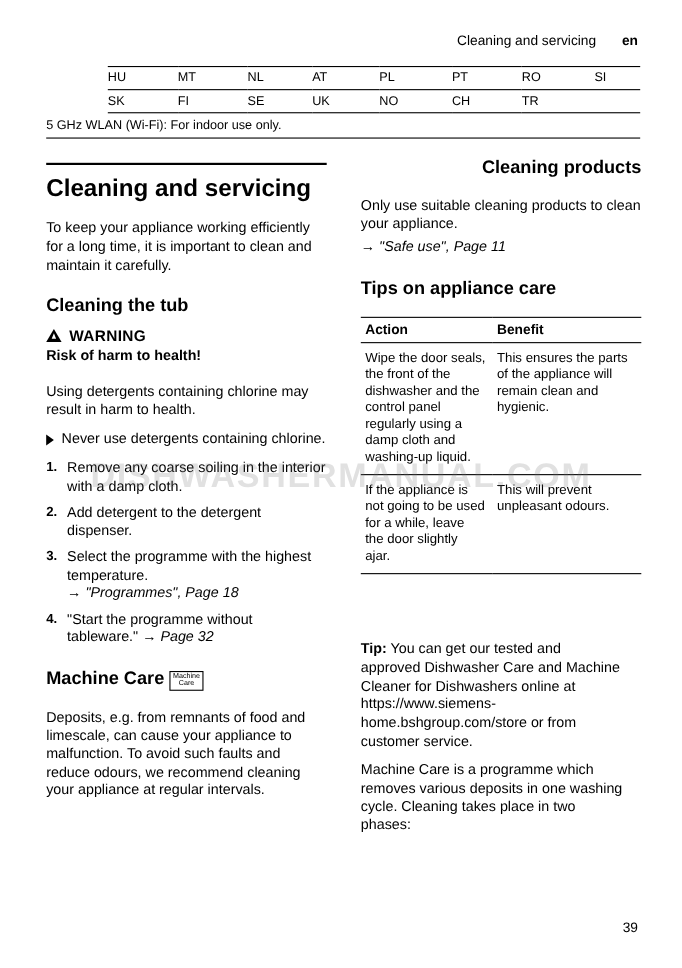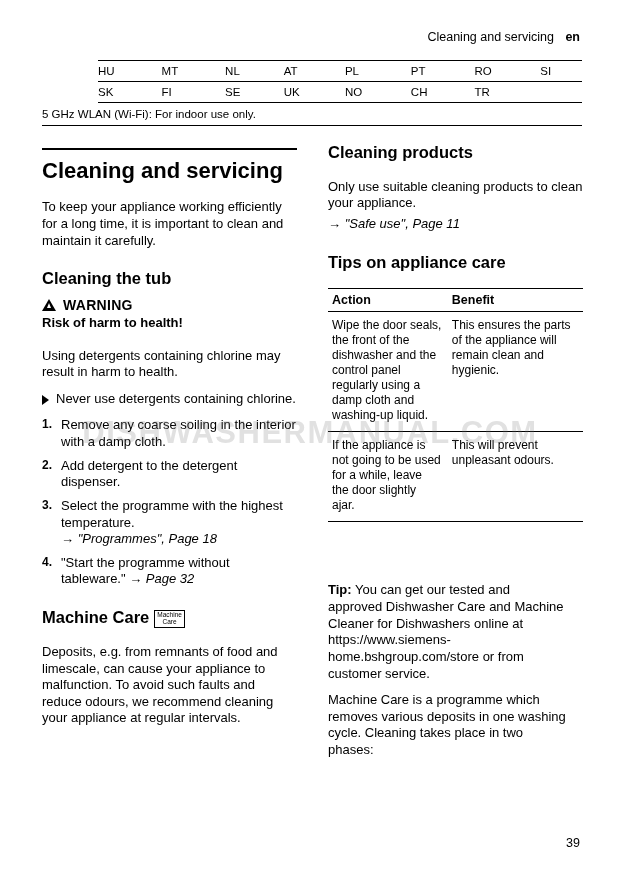--- a/index.html
+++ b/index.html
@@ -29,21 +29,21 @@
     width: 540px;
     text-align: right;
     font-size: 12.5px;
   }
   .header .hdr-title {
     display: inline;
   }
   .header .hdr-lang {
     display: inline;
     font-weight: bold;
-    margin-left: 8px;
+    margin-left: 20px;
   }
 
   
   .country-table {
     position: absolute;
     left: 98px;
     top: 60px;
     width: 484px;
     border-collapse: collapse;
     font-size: 11.5px;
@@ -92,20 +92,21 @@
     line-height: 1.15;
   }
   h2.sec {
     font-size: 16.5px;
     font-weight: bold;
     margin: 20px 0 8px 0;
     line-height: 1.2;
   }
   h2.sec.first {
     margin-top: 0;
+    text-align: right;
   }
   p.body {
     font-size: 13px;
     line-height: 1.28;
     margin: 16px 0 10px 0;
   }
   .warn-row {
     display: flex;
     align-items: center;
     gap: 7px;

